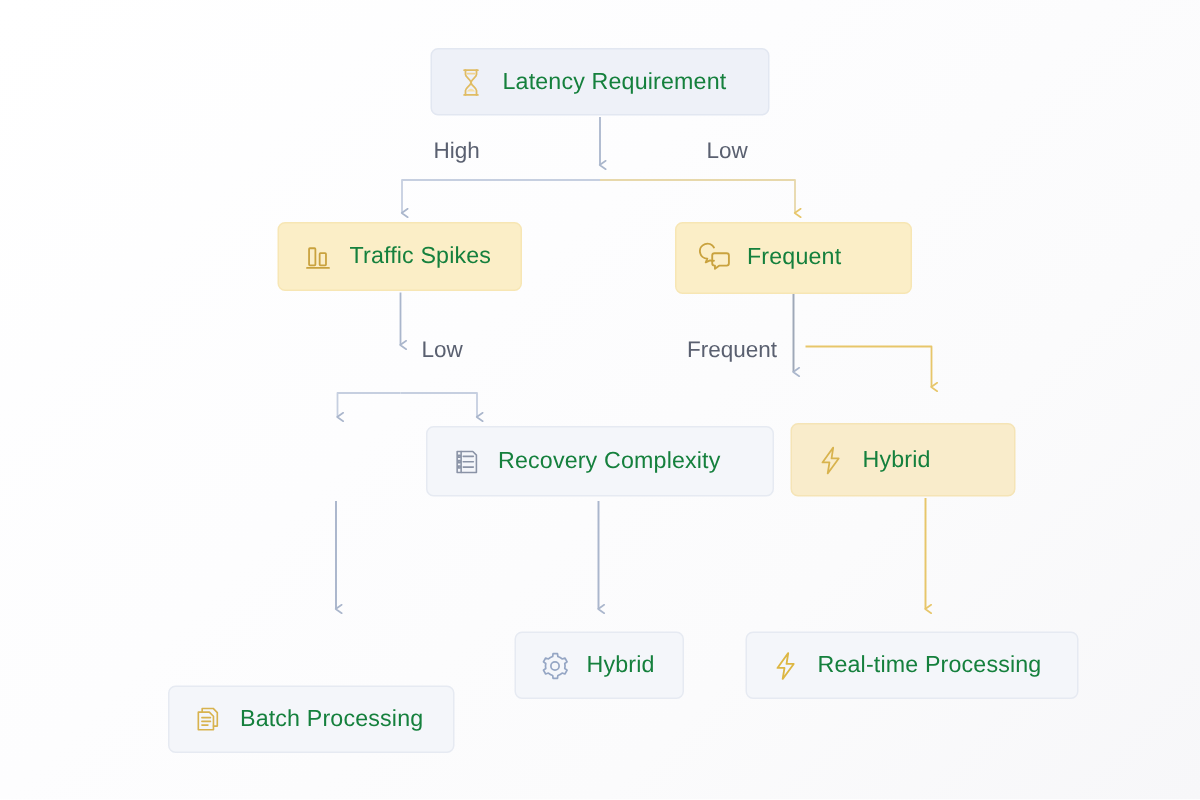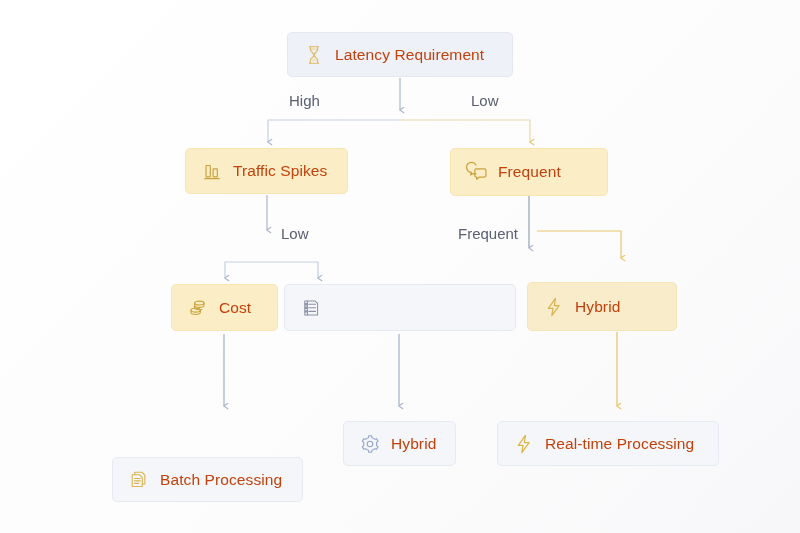--- a/index.html
+++ b/index.html
@@ -21,21 +21,21 @@
     align-items: center;
     box-sizing: border-box;
     border-radius: 5px;
     padding: 0 14px;
     gap: 9px;
     white-space: nowrap;
   }
   .node .label {
     font-size: 15.5px;
     letter-spacing: 0.1px;
-    color: #c2410c;
+    color: #15803d;
     line-height: 1;
   }
   .node .ico {
     display: inline-flex;
     align-items: center;
     justify-content: center;
     width: 24px;
     height: 24px;
     flex: 0 0 24px;
   }
@@ -162,44 +162,33 @@
         <path d="M10.4 4.2a5.2 5.2 0 1 0-4.6 7.7l-1.1 2.6 3-1.4a5.2 5.2 0 0 0 2.7.3"></path>
         <path d="M12.6 8.2h6.6a1.6 1.6 0 0 1 1.6 1.6v5.4a1.6 1.6 0 0 1-1.6 1.6h-5.2l-2.9 2.2v-2.2h-.3a1.6 1.6 0 0 1-1.6-1.6V9.8a1.6 1.6 0 0 1 1.6-1.6z"></path>
       </svg>
     </span>
     <span class="label">Frequent</span>
   </div>
 
   <div class="edge-label" style="left:281px; top:226px;">Low</div>
   <div class="edge-label" style="left:458px; top:226px;">Frequent</div>
 
-  <div class="node gold" style="left:171px; top:284px; width:107px; height:47px;">
-    <span class="ico">
-      <svg viewBox="0 0 24 24" width="22" height="22" fill="none" stroke="#c9a23e" stroke-width="1.2" stroke-linecap="round" stroke-linejoin="round">
-        <ellipse cx="13.4" cy="6.6" rx="5.1" ry="2.1"></ellipse>
-        <path d="M8.3 6.6v2.6c0 1.15 2.28 2.1 5.1 2.1s5.1-.95 5.1-2.1V6.6"></path>
-        <path d="M8.3 9.2v2.6c0 1.15 2.28 2.1 5.1 2.1 1.0 0 1.95-.12 2.75-.33"></path>
-        <ellipse cx="9.4" cy="14.4" rx="5.1" ry="2.1"></ellipse>
-        <path d="M4.3 14.4V17c0 1.15 2.28 2.1 5.1 2.1s5.1-.95 5.1-2.1v-2.6"></path>
-      </svg>
-    </span>
-    <span class="label">Cost</span>
-  </div>
 
   <div class="node blue pale" style="left:284px; top:284px; width:232px; height:47px;">
     <span class="ico">
       <svg viewBox="0 0 24 24" width="22" height="22" fill="none" stroke="#8a93a6" stroke-width="1.15" stroke-linecap="round" stroke-linejoin="round">
         <path d="M5.2 4.4h11.4l2.6 2.6v12.6H5.2z"></path>
         <path d="M8.1 4.4v15.2"></path>
         <rect x="5.9" y="7.1" width="1.5" height="1.5"></rect>
         <rect x="5.9" y="11.0" width="1.5" height="1.5"></rect>
         <rect x="5.9" y="14.9" width="1.5" height="1.5"></rect>
         <path d="M9.6 7.9h7.4M9.6 11.8h7.4M9.6 15.7h7.4"></path>
       </svg>
     </span>
+    <span class="label">Recovery Complexity</span>
   </div>
 
   <div class="node gold soft" style="left:527px; top:282px; width:150px; height:49px;">
     <span class="ico">
       <svg viewBox="0 0 24 24" width="22" height="22" fill="none" stroke="#d8b34e" stroke-width="1.3" stroke-linecap="round" stroke-linejoin="round">
         <path d="M13.6 2.6 5.8 13.4h5.1l-1.3 8 8-10.9h-5.2z"></path>
       </svg>
     </span>
     <span class="label">Hybrid</span>
   </div>

